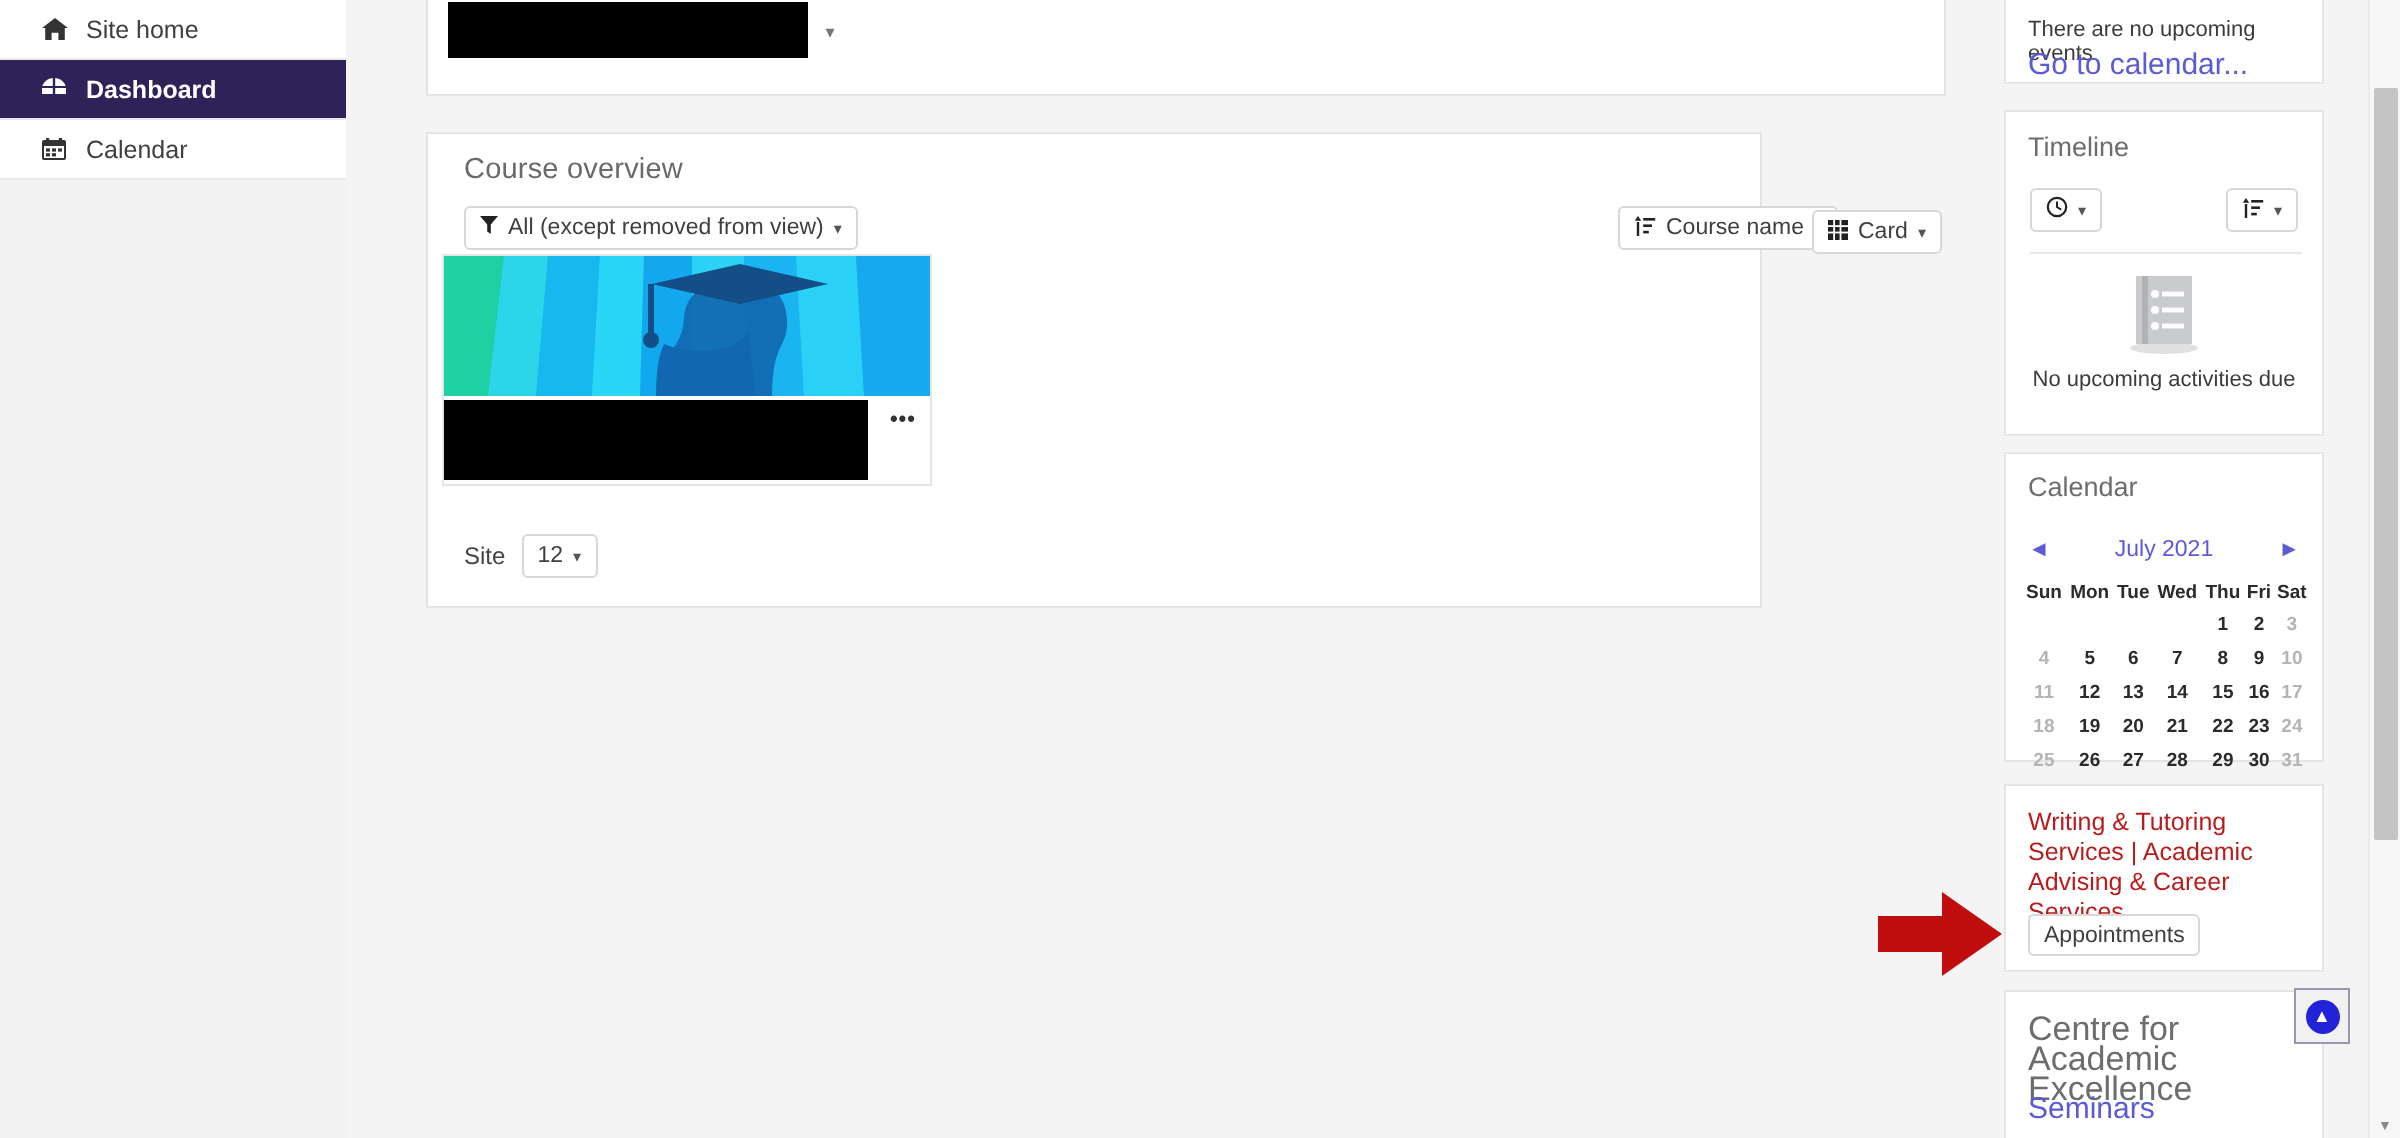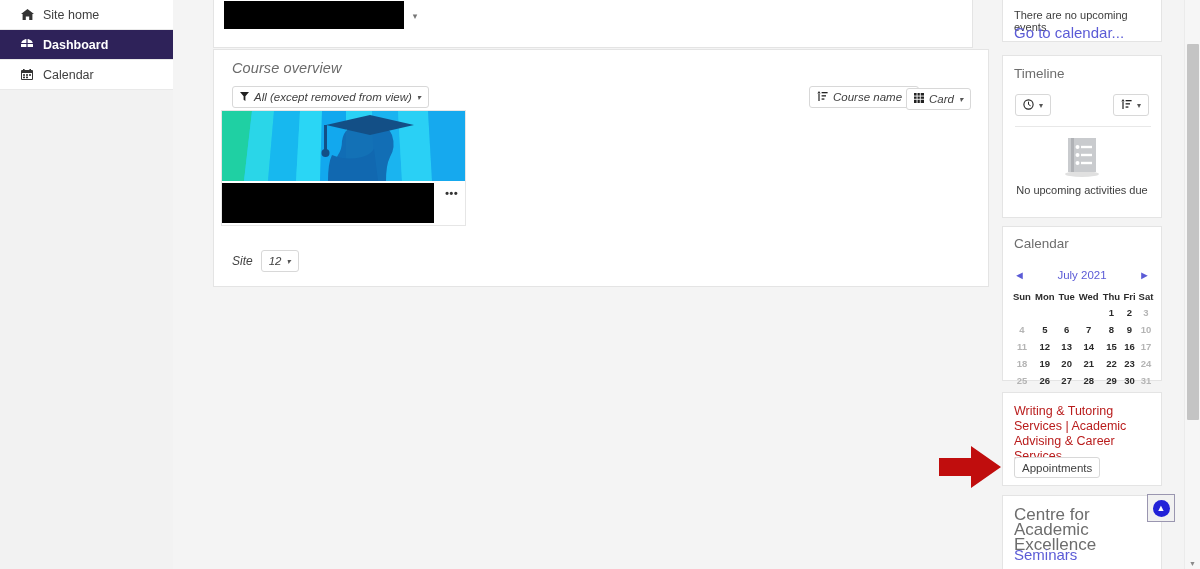--- a/index.html
+++ b/index.html
@@ -40,21 +40,21 @@
   
   #card-top { left: 40px; top: -40px; width: 760px; height: 88px; }
   .redact { background: #000000; }
   #redact-top { position: absolute; left: 10px; top: 40px; width: 180px; height: 28px; }
   #caret-top {
     position: absolute; left: 196px; top: 50px; width: 10px; height: 10px;
     font-size: 9px; color: #777; line-height: 10px; text-align: center;
   }
 
   
-  #card-course { left: 40px; top: 49px; width: 776px; height: 238px; font-style: italic; }
+  #card-course { left: 40px; top: 66px; width: 668px; height: 238px; }
   .card-title {
     font-size: 14.5px; color: #6a6a6a; font-weight: normal;
     position: absolute; left: 18px; top: 10px; letter-spacing: .1px;
   }
   .btn {
     display: inline-flex; align-items: center; gap: 5px;
     border: 1px solid #d8d8d8; background: #fff; border-radius: 3px;
     font-size: 11.5px; color: #3f3f3f; height: 22px; padding: 0 7px;
     white-space: nowrap;
   }

